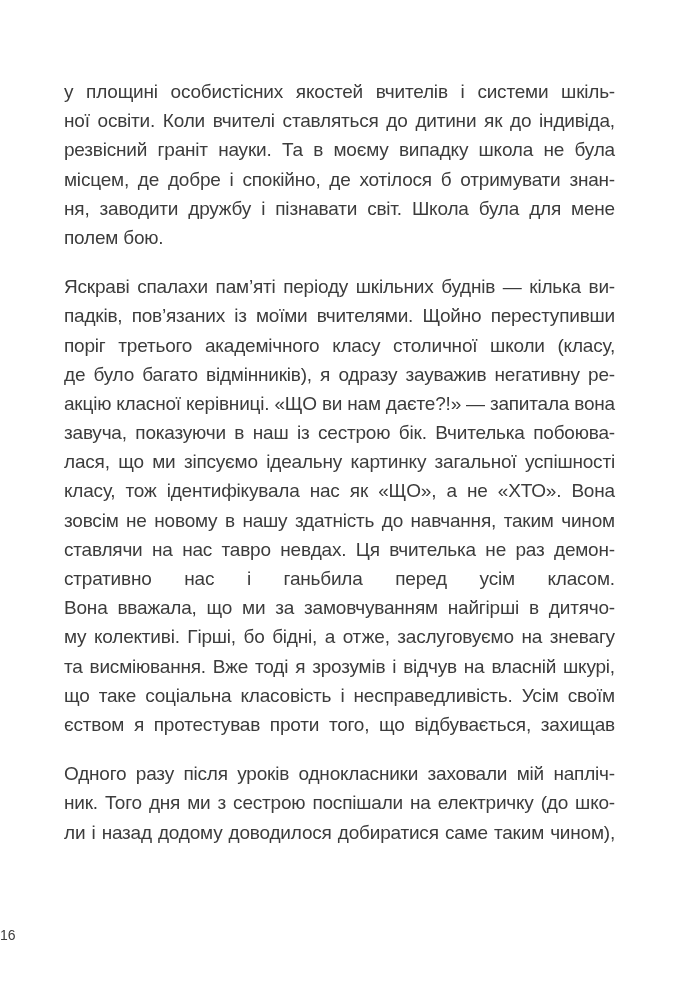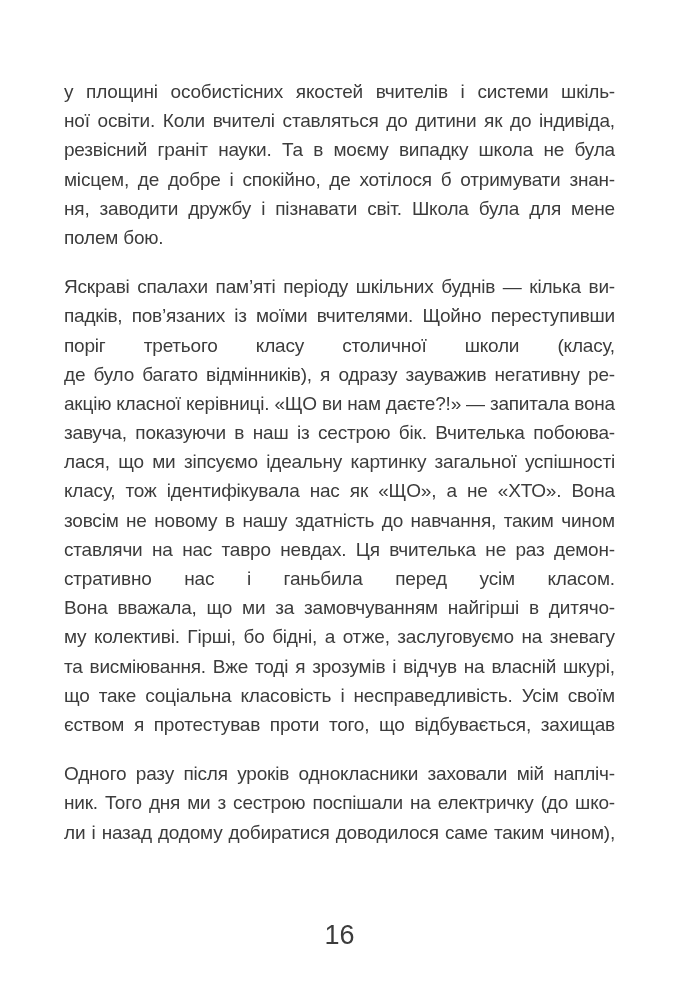--- a/index.html
+++ b/index.html
@@ -30,57 +30,57 @@
   .line.justify {
     display: flex;
     justify-content: space-between;
   }
   .line.justify span { flex: 0 0 auto; }
   .page-number {
     position: absolute;
     left: 0;
     right: 0;
     top: 921px;
-    text-align: center;
-    font-size: 27px;
+    text-align: left;
+    font-size: 14px;
     line-height: 29.2px;
     color: #3c3c3c;
   }
 </style>
 </head>
 <body>
 
 <div class="page">
   <div class="text-block">
       <div class="paragraph">
         <div class="line justify"><span>у</span><span>площині</span><span>особистісних</span><span>якостей</span><span>вчителів</span><span>і</span><span>системи</span><span>шкіль-</span></div>
         <div class="line justify"><span>ної</span><span>освіти.</span><span>Коли</span><span>вчителі</span><span>ставляться</span><span>до</span><span>дитини</span><span>як</span><span>до</span><span>індивіда,</span></div>
         <div class="line justify"><span>резвісний</span><span>граніт</span><span>науки.</span><span>Та</span><span>в</span><span>моєму</span><span>випадку</span><span>школа</span><span>не</span><span>була</span></div>
         <div class="line justify"><span>місцем,</span><span>де</span><span>добре</span><span>і</span><span>спокійно,</span><span>де</span><span>хотілося</span><span>б</span><span>отримувати</span><span>знан-</span></div>
         <div class="line justify"><span>ня,</span><span>заводити</span><span>дружбу</span><span>і</span><span>пізнавати</span><span>світ.</span><span>Школа</span><span>була</span><span>для</span><span>мене</span></div>
         <div class="line">полем бою.</div>
       </div>
       <div class="paragraph">
         <div class="line justify"><span>Яскраві</span><span>спалахи</span><span>пам’яті</span><span>періоду</span><span>шкільних</span><span>буднів</span><span>—</span><span>кілька</span><span>ви-</span></div>
         <div class="line justify"><span>падків,</span><span>пов’язаних</span><span>із</span><span>моїми</span><span>вчителями.</span><span>Щойно</span><span>переступивши</span></div>
-        <div class="line justify"><span>поріг</span><span>третього</span><span>класу</span><span>столичної</span><span>школи</span><span>(класу,</span></div>
+        <div class="line justify"><span>поріг</span><span>третього</span><span>академічного</span><span>класу</span><span>столичної</span><span>школи</span><span>(класу,</span></div>
         <div class="line justify"><span>де</span><span>було</span><span>багато</span><span>відмінників),</span><span>я</span><span>одразу</span><span>зауважив</span><span>негативну</span><span>ре-</span></div>
         <div class="line justify"><span>акцію</span><span>класної</span><span>керівниці.</span><span>«ЩО</span><span>ви</span><span>нам</span><span>даєте?!»</span><span>—</span><span>запитала</span><span>вона</span></div>
         <div class="line justify"><span>завуча,</span><span>показуючи</span><span>в</span><span>наш</span><span>із</span><span>сестрою</span><span>бік.</span><span>Вчителька</span><span>побоюва-</span></div>
         <div class="line justify"><span>лася,</span><span>що</span><span>ми</span><span>зіпсуємо</span><span>ідеальну</span><span>картинку</span><span>загальної</span><span>успішності</span></div>
         <div class="line justify"><span>класу,</span><span>тож</span><span>ідентифікувала</span><span>нас</span><span>як</span><span>«ЩО»,</span><span>а</span><span>не</span><span>«ХТО».</span><span>Вона</span></div>
         <div class="line justify"><span>зовсім</span><span>не</span><span>новому</span><span>в</span><span>нашу</span><span>здатність</span><span>до</span><span>навчання,</span><span>таким</span><span>чином</span></div>
         <div class="line justify"><span>ставлячи</span><span>на</span><span>нас</span><span>тавро</span><span>невдах.</span><span>Ця</span><span>вчителька</span><span>не</span><span>раз</span><span>демон-</span></div>
         <div class="line justify"><span>стративно</span><span>нас</span><span>і</span><span>ганьбила</span><span>перед</span><span>усім</span><span>класом.</span></div>
         <div class="line justify"><span>Вона</span><span>вважала,</span><span>що</span><span>ми</span><span>за</span><span>замовчуванням</span><span>найгірші</span><span>в</span><span>дитячо-</span></div>
         <div class="line justify"><span>му</span><span>колективі.</span><span>Гірші,</span><span>бо</span><span>бідні,</span><span>а</span><span>отже,</span><span>заслуговуємо</span><span>на</span><span>зневагу</span></div>
         <div class="line justify"><span>та</span><span>висміювання.</span><span>Вже</span><span>тоді</span><span>я</span><span>зрозумів</span><span>і</span><span>відчув</span><span>на</span><span>власній</span><span>шкурі,</span></div>
         <div class="line justify"><span>що</span><span>таке</span><span>соціальна</span><span>класовість</span><span>і</span><span>несправедливість.</span><span>Усім</span><span>своїм</span></div>
         <div class="line justify"><span>єством</span><span>я</span><span>протестував</span><span>проти</span><span>того,</span><span>що</span><span>відбувається,</span><span>захищав</span></div>
       </div>
       <div class="paragraph">
         <div class="line justify"><span>Одного</span><span>разу</span><span>після</span><span>уроків</span><span>однокласники</span><span>заховали</span><span>мій</span><span>напліч-</span></div>
         <div class="line justify"><span>ник.</span><span>Того</span><span>дня</span><span>ми</span><span>з</span><span>сестрою</span><span>поспішали</span><span>на</span><span>електричку</span><span>(до</span><span>шко-</span></div>
-        <div class="line justify"><span>ли</span><span>і</span><span>назад</span><span>додому</span><span>добиратися</span><span>доводилося</span><span>саме</span><span>таким</span><span>чином),</span></div>
+        <div class="line justify"><span>ли</span><span>і</span><span>назад</span><span>додому</span><span>доводилося</span><span>добиратися</span><span>саме</span><span>таким</span><span>чином),</span></div>
       </div>
     </div>
   <div class="page-number">16</div>
 </div>
 
 </body></html>

